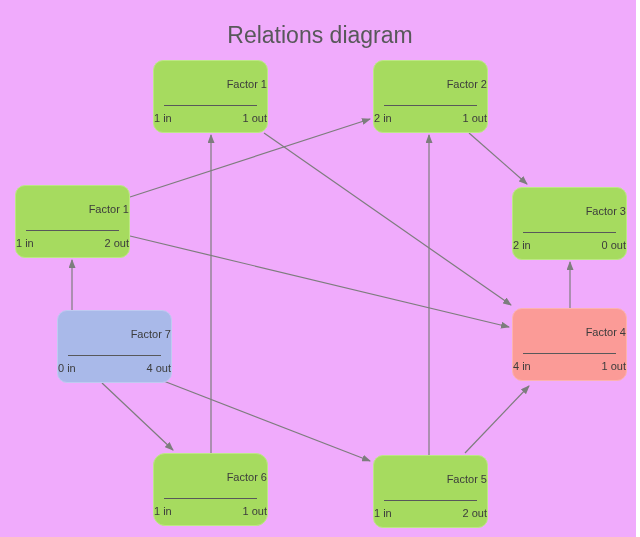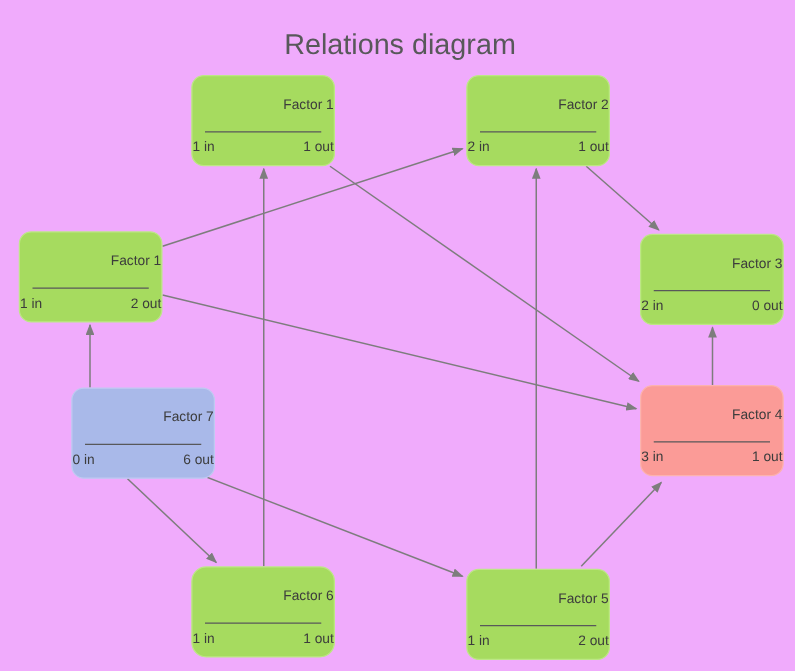--- a/index.html
+++ b/index.html
@@ -102,21 +102,21 @@
     <div class="io">
       <span class="in">2 in</span>
       <span class="out">0 out</span>
     </div>
   </div>
 
   <div class="node red" style="left: 512px; top: 308px;">
     <div class="label">Factor 4</div>
     <div class="divider"></div>
     <div class="io">
-      <span class="in">3 in</span>
+      <span class="in">4 in</span>
       <span class="out">1 out</span>
     </div>
   </div>
 
   <div class="node green" style="left: 373px; top: 455px;">
     <div class="label">Factor 5</div>
     <div class="divider"></div>
     <div class="io">
       <span class="in">1 in</span>
       <span class="out">2 out</span>
@@ -130,21 +130,21 @@
       <span class="in">1 in</span>
       <span class="out">1 out</span>
     </div>
   </div>
 
   <div class="node blue" style="left: 15px; top: 310px; margin-left: 42px;">
     <div class="label">Factor 7</div>
     <div class="divider"></div>
     <div class="io">
       <span class="in">0 in</span>
-      <span class="out">6 out</span>
+      <span class="out">4 out</span>
     </div>
   </div>
 
   <div class="node green" style="left: 15px; top: 185px;">
     <div class="label">Factor 1</div>
     <div class="divider"></div>
     <div class="io">
       <span class="in">1 in</span>
       <span class="out">2 out</span>
     </div>

